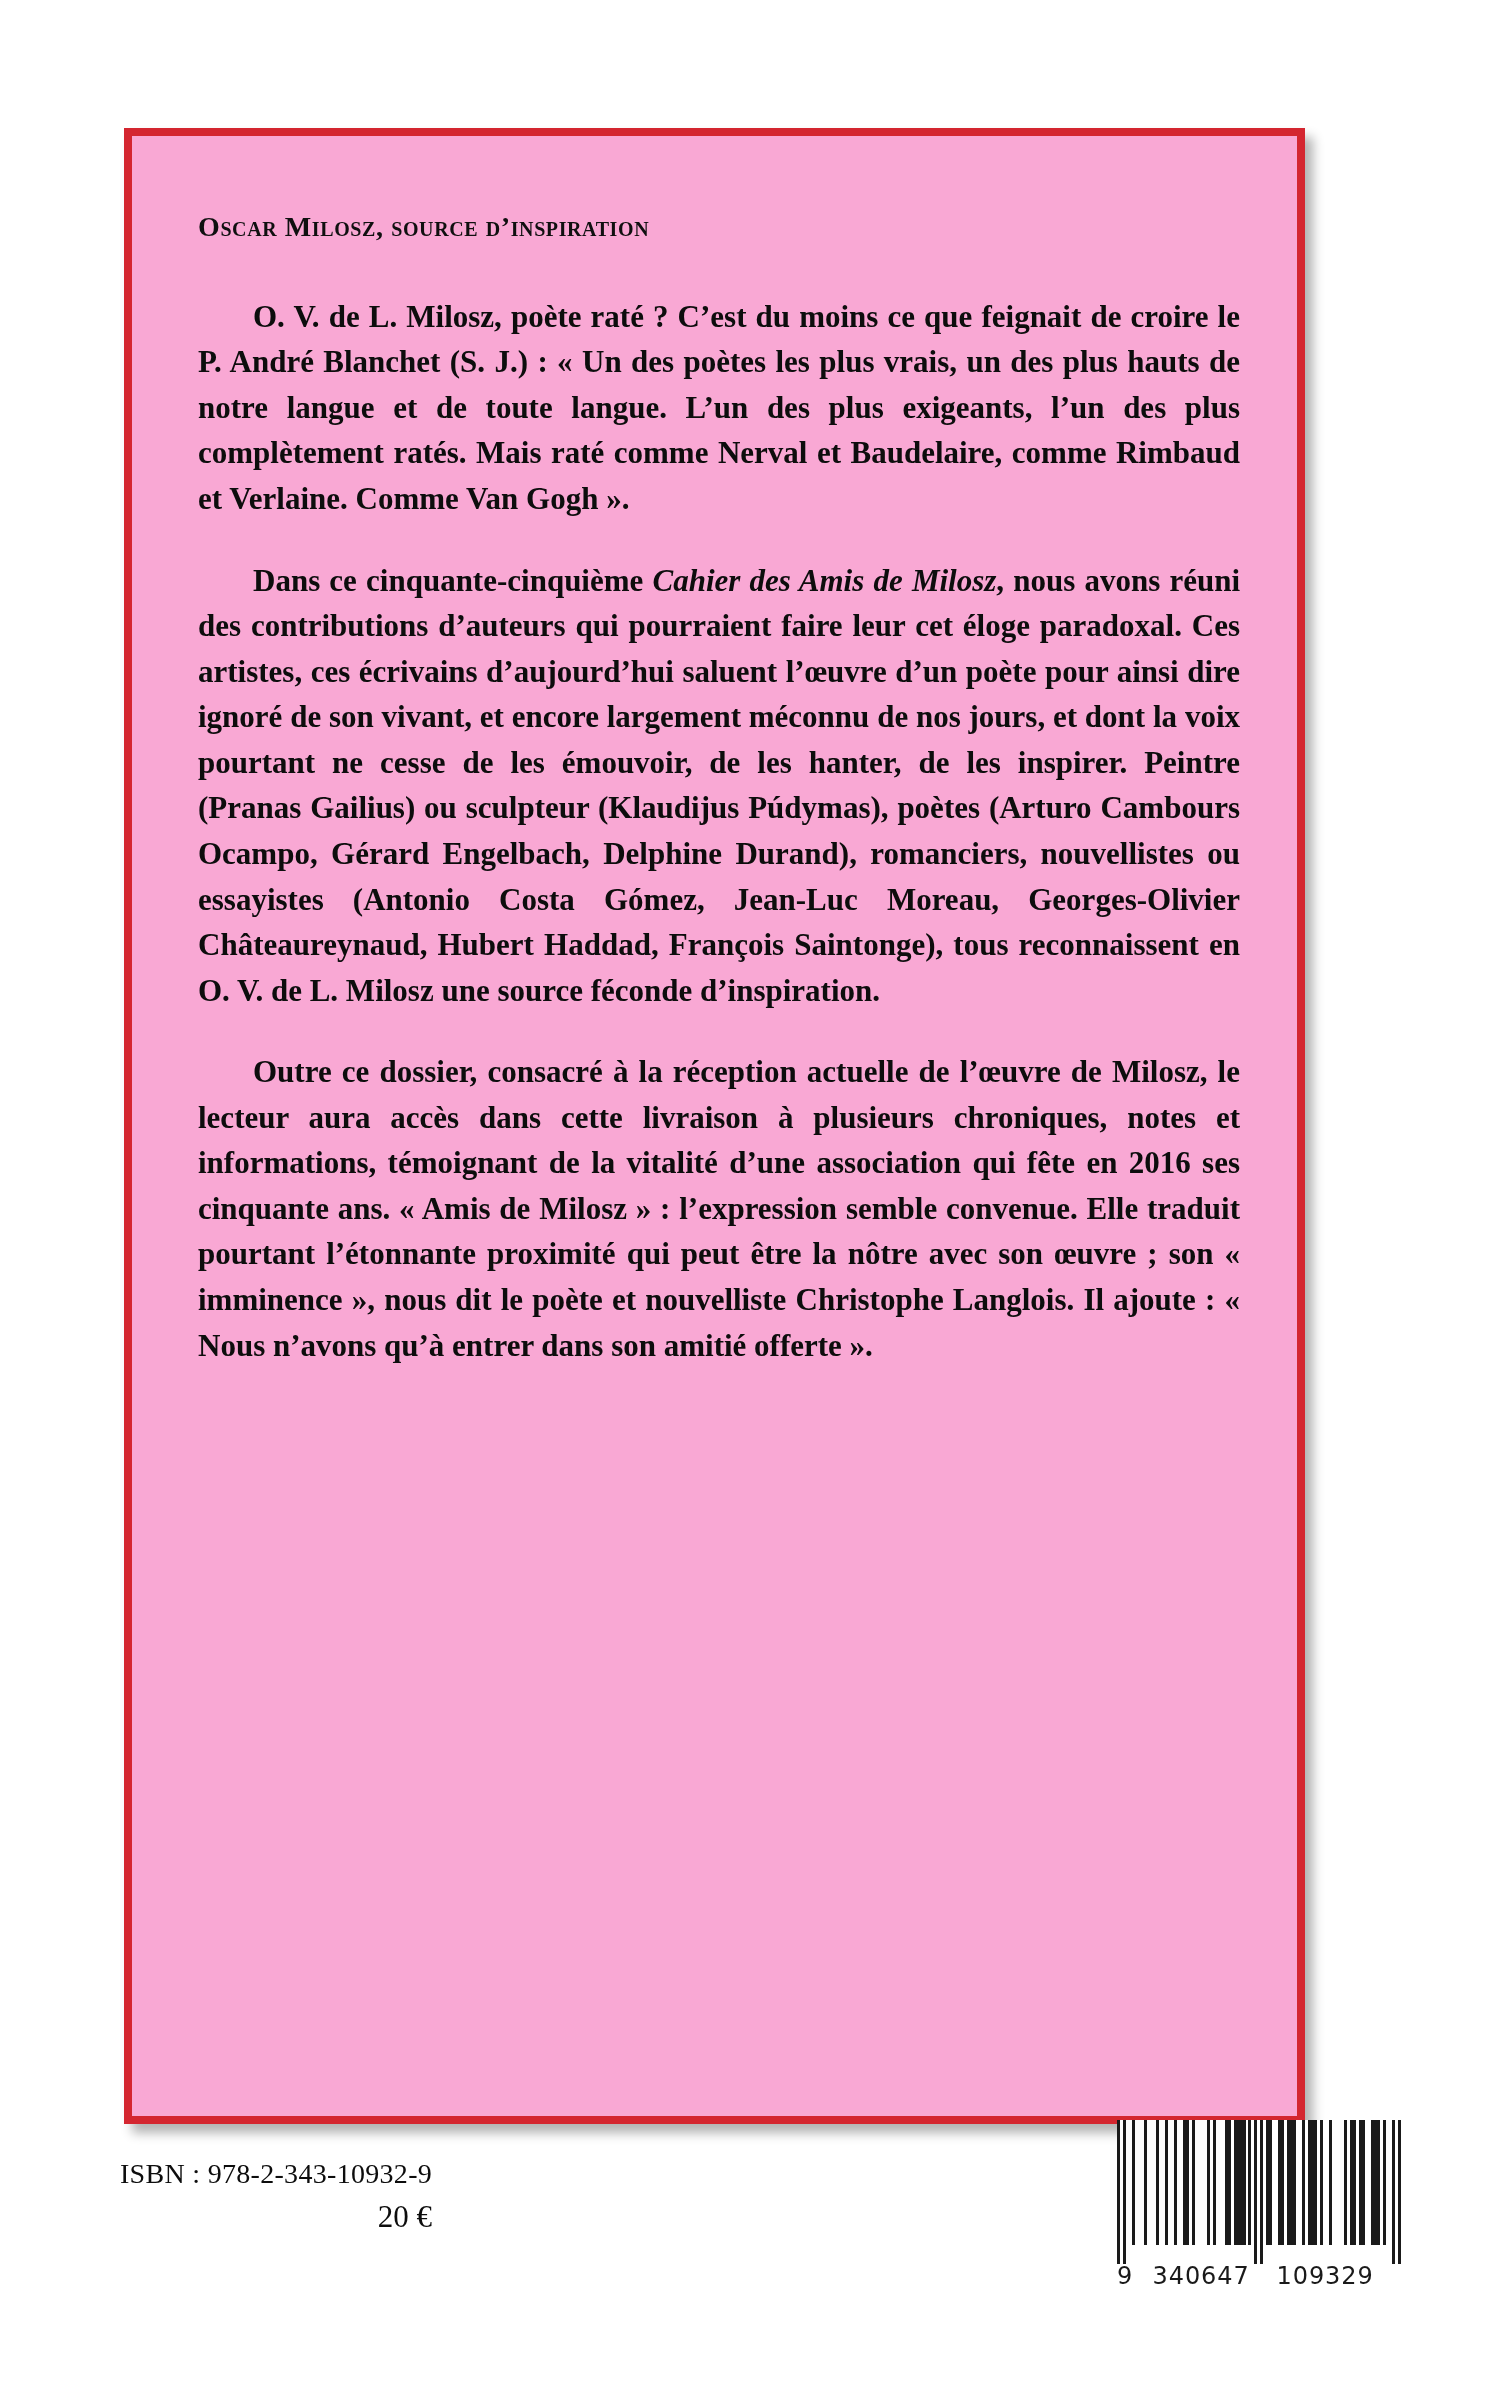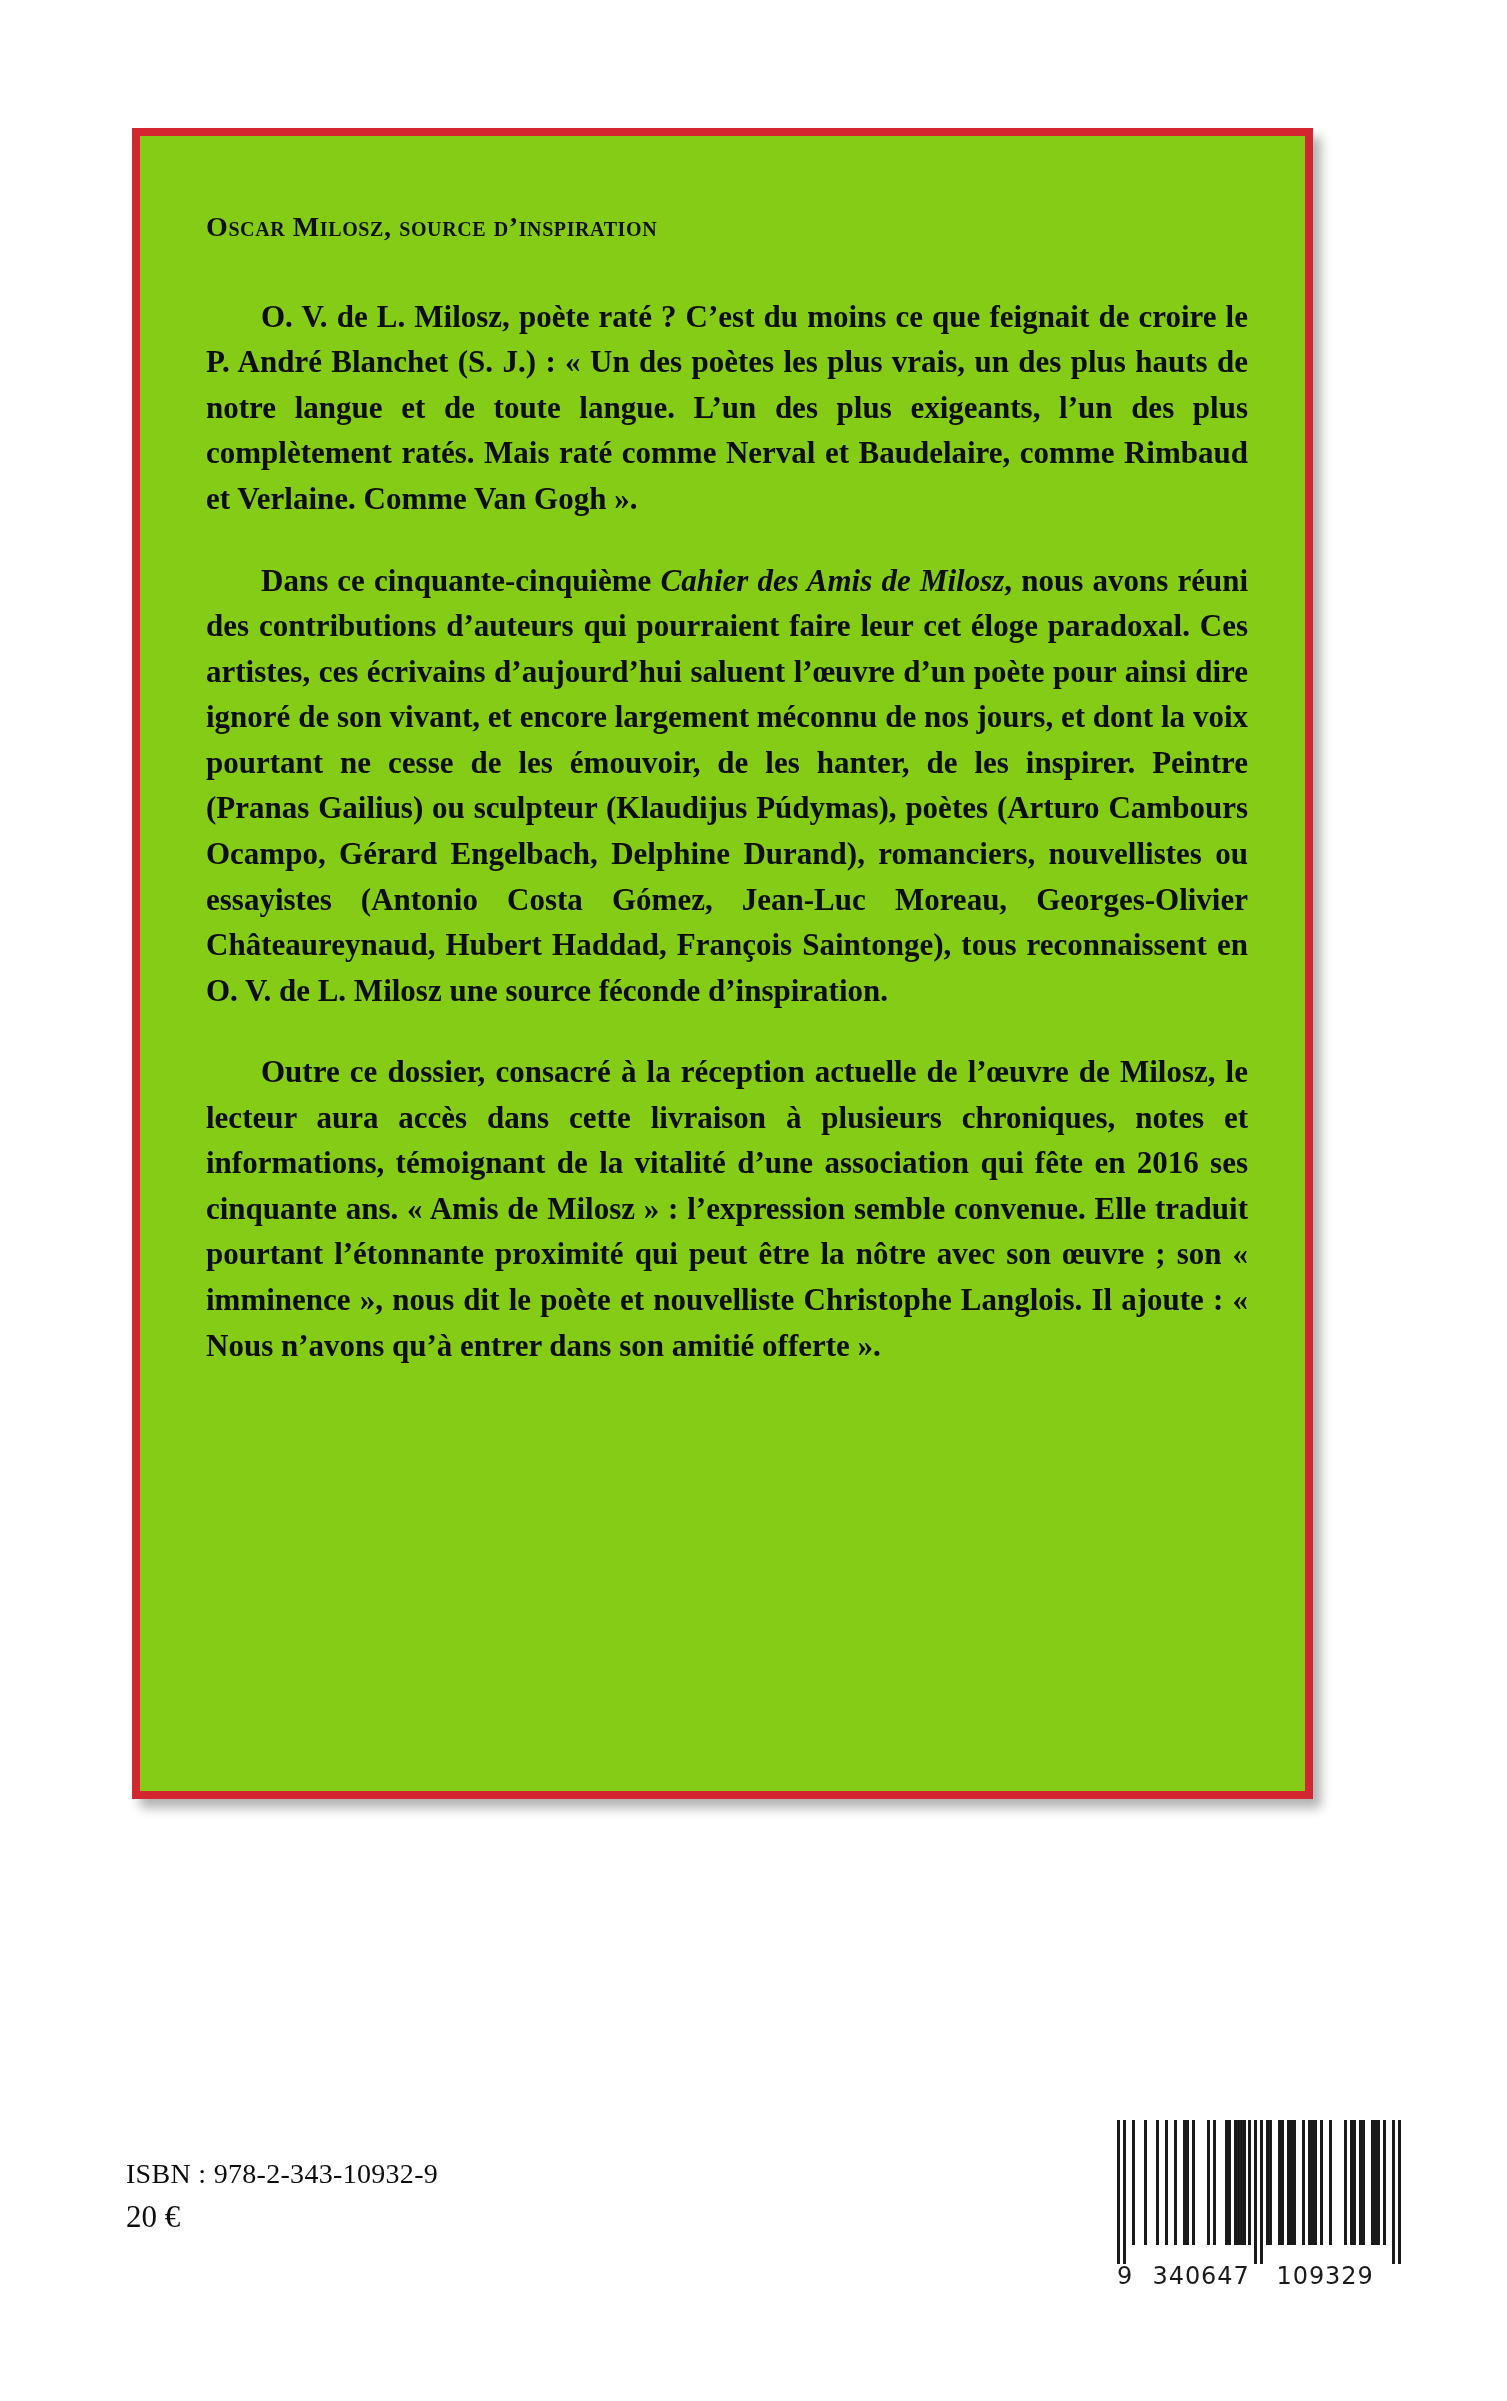--- a/index.html
+++ b/index.html
@@ -12,26 +12,26 @@
     width: 1508px;
     height: 2402px;
     position: relative;
     font-family: "Liberation Serif", "DejaVu Serif", serif;
     overflow: hidden;
   }
 
   
   #cover-panel {
     position: absolute;
-    left: 132px;
+    left: 124px;
     top: 128px;
     width: 1181px;
-    height: 1671px;
+    height: 1996px;
     border: 8.5px solid #d42630;
-    background: #84cc16;
+    background: #f9a8d4;
     box-shadow: 7.6px 8.5px 10.4px rgba(0,0,0,0.30);
   }
   #panel-inner {
     position: absolute;
     left: 0; top: 0; right: 0; bottom: 0;
     padding: 76px 57px 38px 66px;
   }
 
   
   #cover-title {
@@ -63,23 +63,24 @@
   
   #bottom-block {
     position: absolute;
     left: 0;
     top: 2120px;
     width: 1508px;
     height: 282px;
   }
   #isbn-group {
     position: absolute;
-    left: 126px;
+    left: 120px;
     top: 36px;
     color: #0d0d0d;
+    text-align: right;
   }
   #isbn-line {
     font-size: 28px;
     line-height: 1.28;
     letter-spacing: 0.3px;
   }
   #price-line {
     font-size: 31px;
     line-height: 1.3;
     margin-top: 4.7px;

